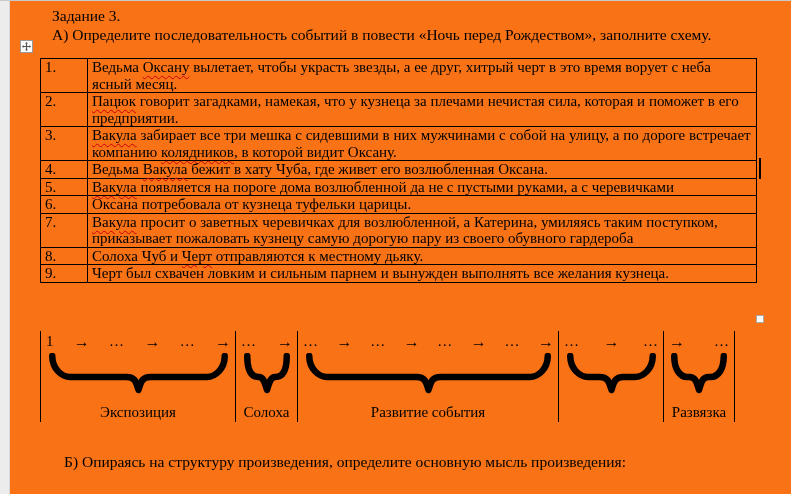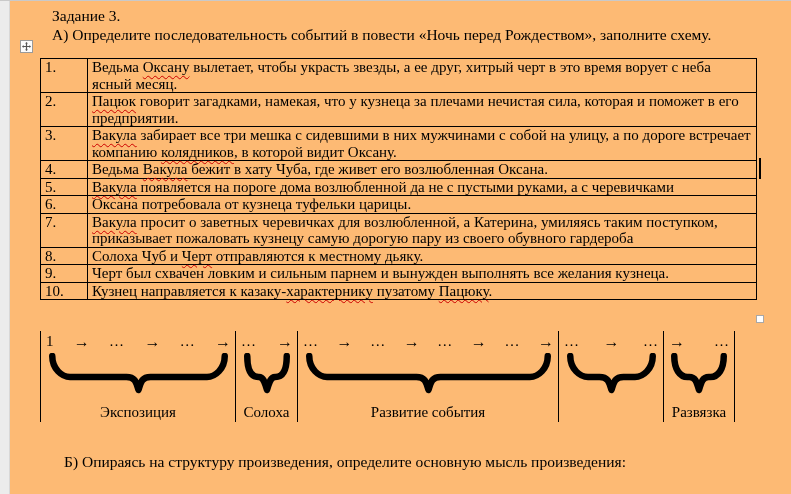--- a/index.html
+++ b/index.html
@@ -1,17 +1,17 @@
 <!DOCTYPE html>
 <html><head>
 <meta charset="utf-8">
 <style>
   html,body{margin:0;padding:0;background:#fff;}
   .page{
-    position:relative;width:791px;height:494px;background:#fdba74;
+    position:relative;width:791px;height:494px;background:#f97316;
     font-family:"Liberation Serif","DejaVu Serif",serif;color:#000;
     overflow:hidden;border-top:1px solid #c9c9c9;box-sizing:border-box;
   }
   .left-strip{position:absolute;left:0;top:0;width:9px;height:100%;
     background:#ececec;border-right:1px solid #d8d8d8;}
   .doc-header{position:absolute;left:52px;top:5px;font-size:15.5px;line-height:19px;}
   .table-handle{position:absolute;left:20px;top:39px;width:13px;height:13px;
     border:1px solid #9a9a9a;background:#fcfcfc;display:flex;align-items:center;
     justify-content:center;box-sizing:border-box;}
   table.events{
@@ -84,24 +84,20 @@
           <td class="text-cell"><span class="misspelled">Вакула</span><span> просит о заветных черевичках для возлюбленной, а Катерина, умиляясь таким поступком, приказывает пожаловать кузнецу самую дорогую пару из своего обувного гардероба</span></td>
         </tr>
         <tr>
           <td class="num-cell">8.</td>
           <td class="text-cell"><span>Солоха Чуб и </span><span class="misspelled">Черт</span><span> отправляются к местному дьяку.</span></td>
         </tr>
         <tr>
           <td class="num-cell">9.</td>
           <td class="text-cell"><span>Черт был схвачен ловким и сильным парнем и вынужден выполнять все желания кузнеца.</span></td>
         </tr>
-        <tr>
-          <td class="num-cell">10.</td>
-          <td class="text-cell"><span>Кузнец направляется к казаку-</span><span class="misspelled">характернику</span><span> пузатому </span><span class="misspelled">Пацюку</span><span>.</span></td>
-        </tr>
       </tbody>
   </table>
 
   <div class="text-cursor"></div>
   <div class="resize-handle"></div>
 
   <div class="diagram">
       <div class="diagram-section" style="width: 195px;">
         <div class="seq-row">
           <span class="slot">1</span>

